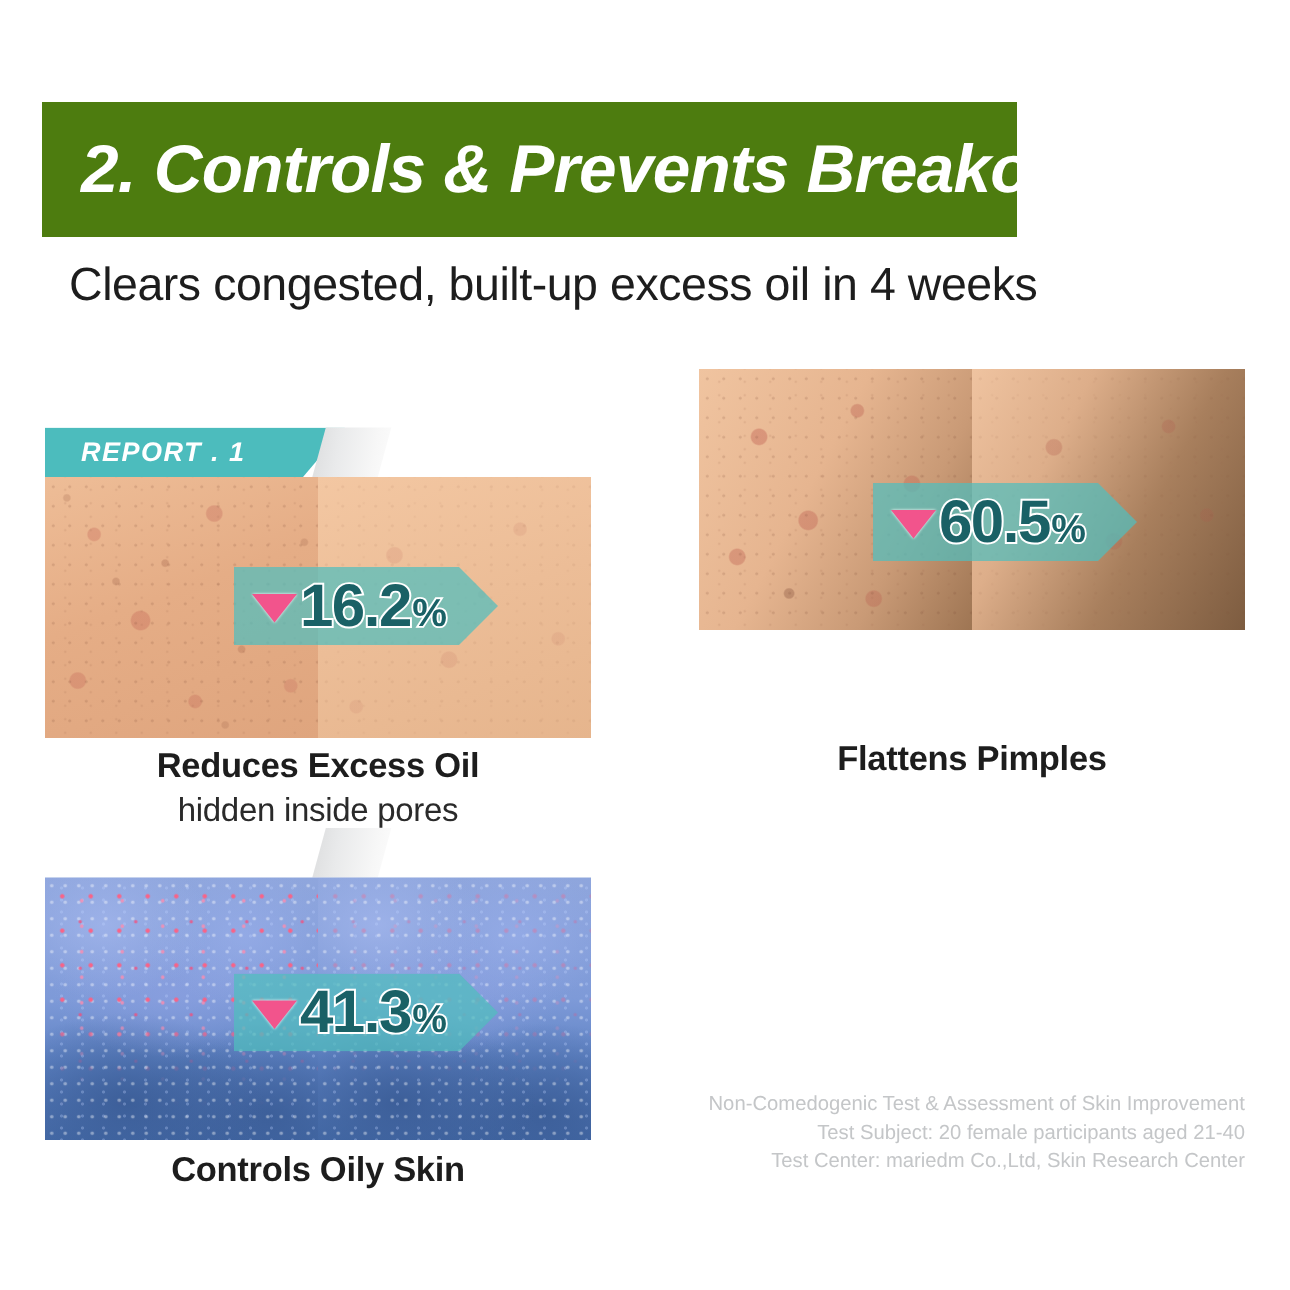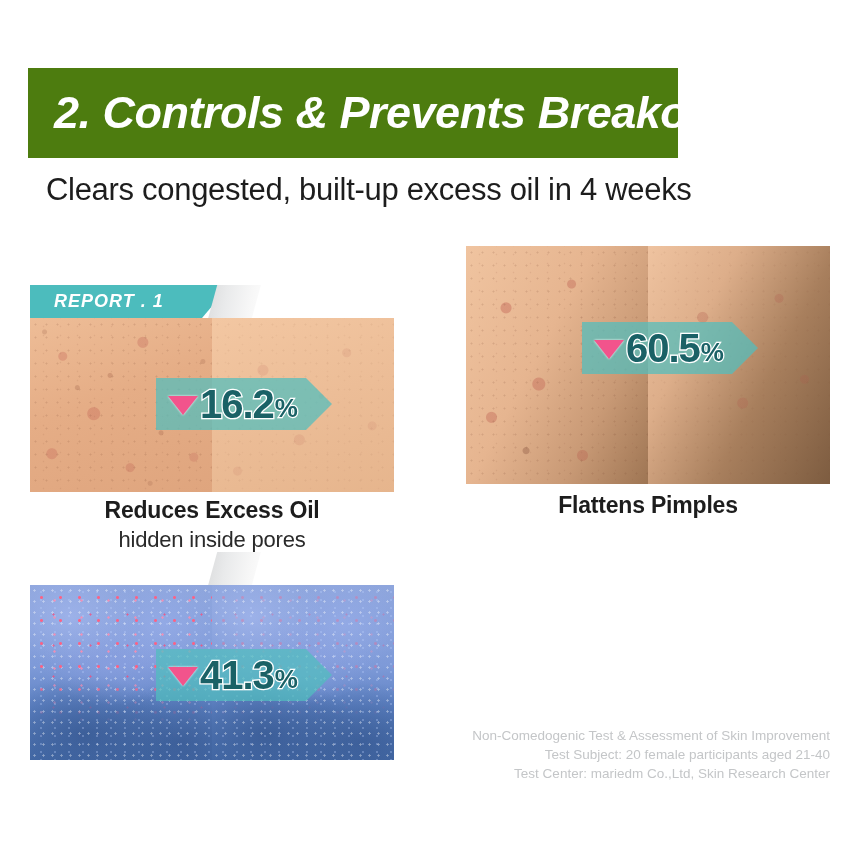--- a/index.html
+++ b/index.html
@@ -312,21 +312,21 @@
       </div>
     </div>
     <div class="caption" style="left:0; top:212px; width:364px;">
       <div class="caption-main">Reduces Excess Oil</div>
       <div class="caption-sub">hidden inside pores</div>
     </div>
   </div>
 
   <div class="card" style="left:466px; top:246px; width:364px;">
     <div class="card-media">
-      <div class="photo" style="height:238px;">
+      <div class="photo" style="height:174px;">
         <div class="photo-half left skin-base-b">
           <div class="speckle"></div>
         </div>
         <div class="photo-half right skin-base-b dark">
           <div class="speckle soft"></div>
         </div>
         <div class="badge" style="left:116px; top:76px;">
           <span class="badge-tri"></span>
           <span class="badge-value">60.5</span>
           <span class="badge-pct">%</span>
@@ -352,20 +352,23 @@
           <div class="uv-pores"></div>
           <div class="uv-porphyrin reduced"></div>
         </div>
         <div class="badge" style="left:126px; top:64px;">
           <span class="badge-tri"></span>
           <span class="badge-value">41.3</span>
           <span class="badge-pct">%</span>
         </div>
       </div>
     </div>
+    <div class="caption" style="left:0; top:214px; width:364px;">
+      <div class="caption-main">Controls Oily Skin</div>
+    </div>
   </div>
 
   <div class="footer">
     <div>Non-Comedogenic Test &amp; Assessment of Skin Improvement</div>
     <div>Test Subject: 20 female participants aged 21-40</div>
     <div>Test Center: mariedm Co.,Ltd, Skin Research Center</div>
   </div>
 
 </div>
 

